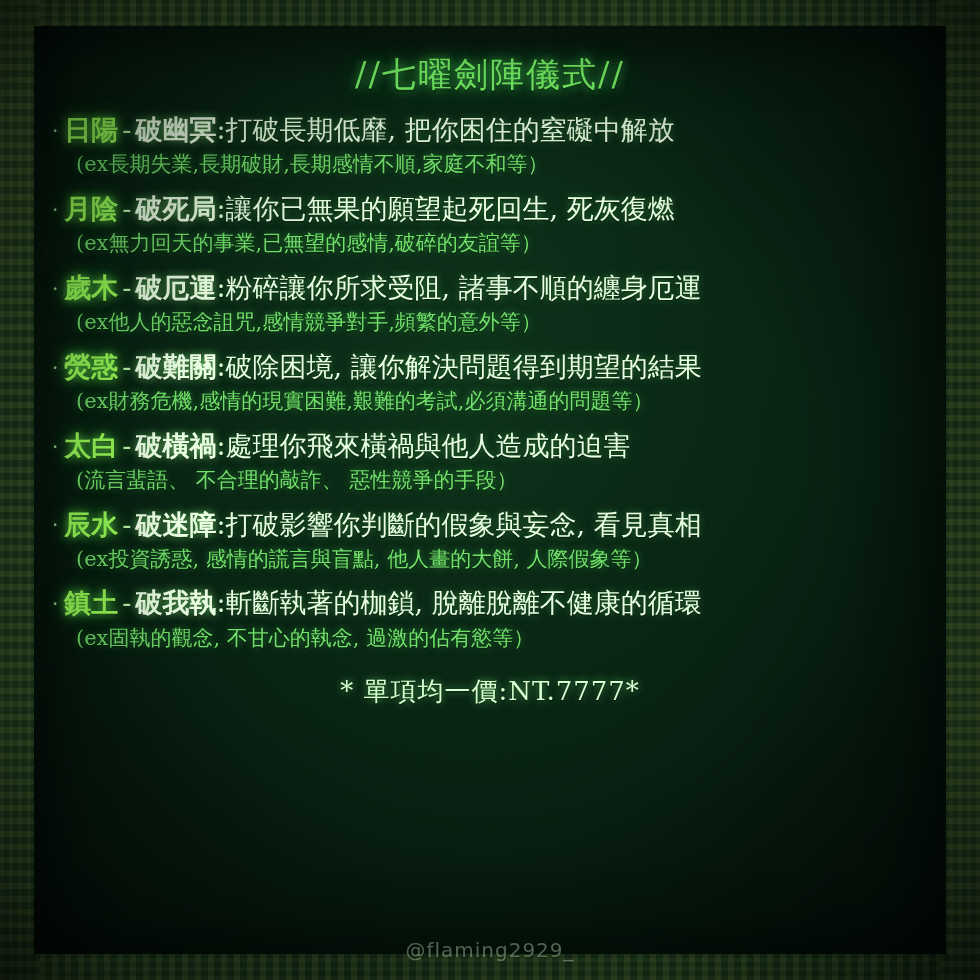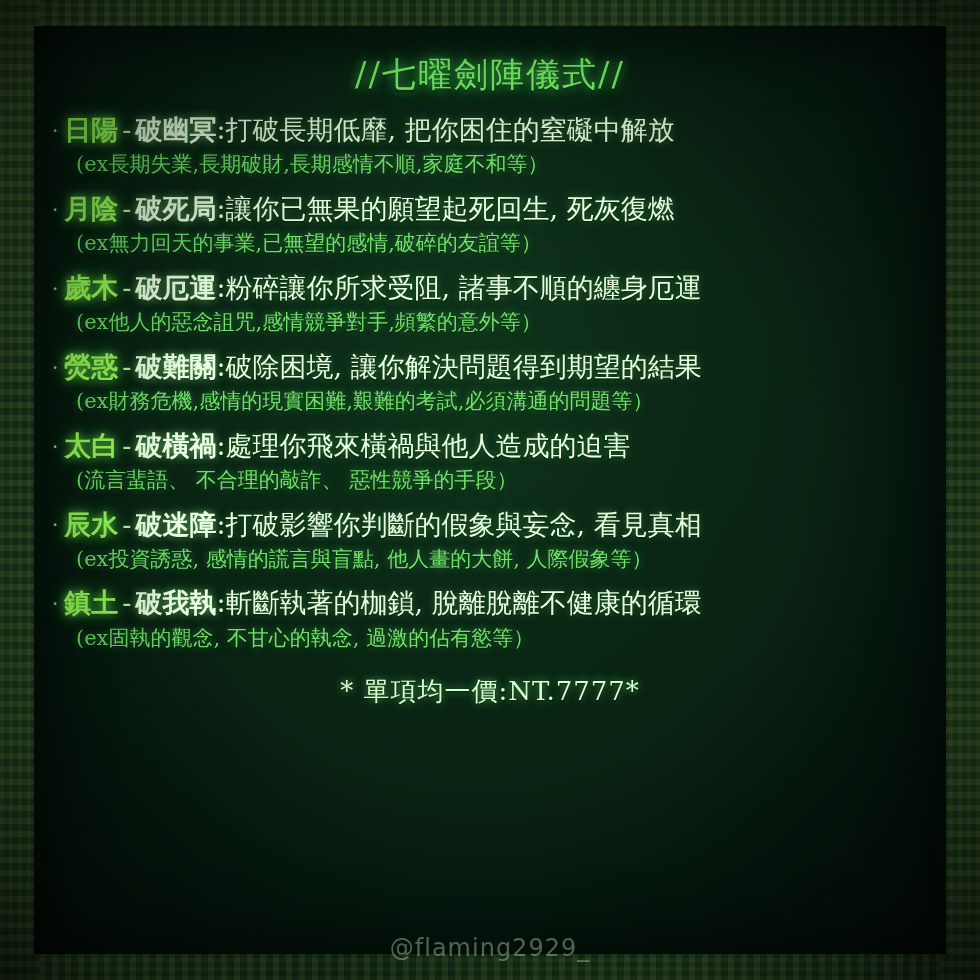--- a/index.html
+++ b/index.html
@@ -161,21 +161,21 @@
     text-shadow: 0 0 9px rgba(110,240,120,0.7), 0 1px 2px rgba(0,0,0,0.9);
   }
 
   #watermark {
     position: absolute;
     left: 0;
     bottom: 18px;
     width: 980px;
     text-align: center;
     color: rgba(180,220,180,0.42);
-    font-size: 24px;
+    font-size: 20px;
     letter-spacing: 1px;
     font-family: "DejaVu Sans", "Liberation Sans", sans-serif;
   }
 
   #vignette {
     position: absolute;
     left: 0; top: 0;
     width: 980px; height: 980px;
     pointer-events: none;
     background: radial-gradient(ellipse at 50% 50%, rgba(0,0,0,0) 45%, rgba(0,0,0,0.45) 88%, rgba(0,0,0,0.7) 100%);

